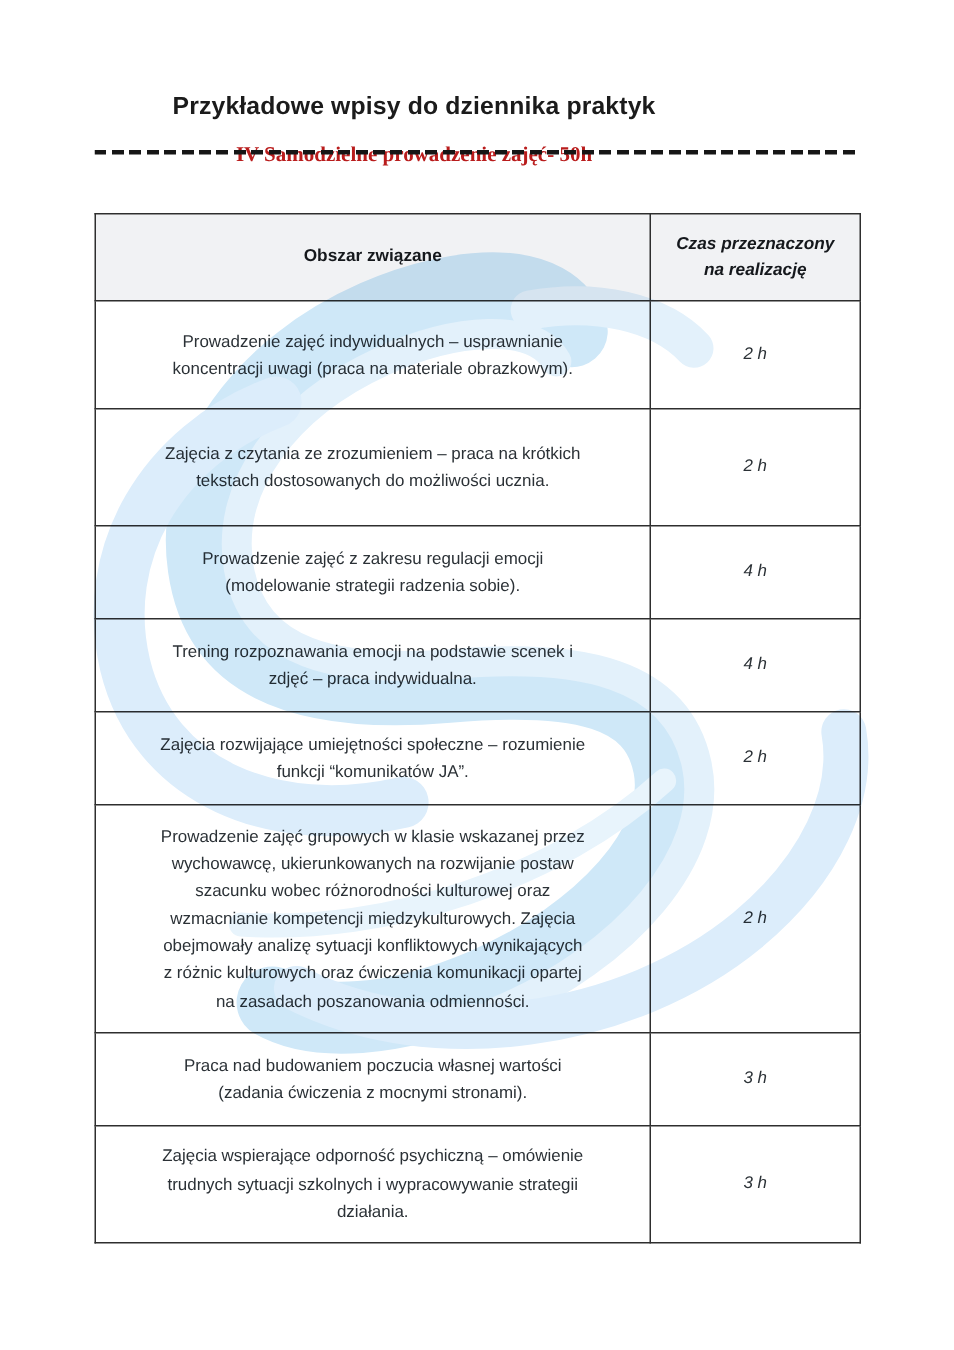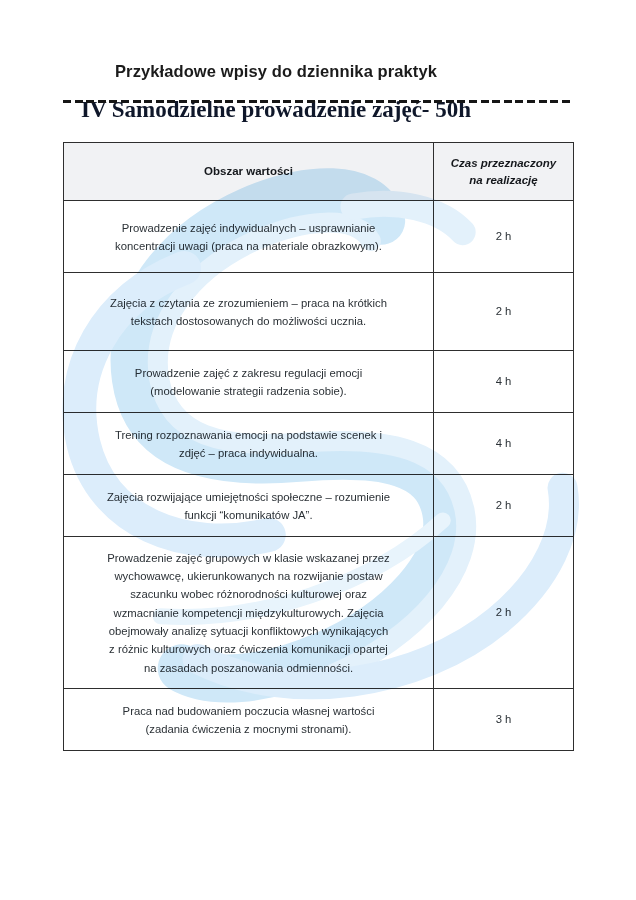--- a/index.html
+++ b/index.html
@@ -76,23 +76,23 @@
       to right,
       #161616 0px,
       #161616 8px,
       rgba(0,0,0,0) 8px,
       rgba(0,0,0,0) 11.6px
     );
   }
   .doc-subtitle {
     text-align: center;
     font-family: "Liberation Serif", serif;
-    font-size: 23px;
+    font-size: 14px;
     font-weight: bold;
-    color: #0f172a;
+    color: #b91c1c;
     margin: 0;
     padding-top: 14px;
     line-height: 1.2;
   }
 
   
   .table-wrap {
     position: absolute;
     left: 63px;
     top: 142px;
@@ -129,20 +129,21 @@
     color: #2b3136;
     font-size: 11.3px;
     line-height: 1.62;
     padding: 11px 14px;
   }
   table.journal tbody td.time-cell {
     font-size: 11.3px;
     color: #2b3136;
     padding: 11px 6px;
     line-height: 1.5;
+    font-style: italic;
   }
   td.area-cell .cell-text {
     display: block;
     white-space: pre-line;
   }
 
   
   tr.r0 td { height: 72px; }
   tr.r1 td { height: 78px; }
   tr.r2 td { height: 62px; }
@@ -164,21 +165,21 @@
       <div class="dash-inner"></div>
     </div>
 
     <h2 class="doc-subtitle">IV Samodzielne prowadzenie zajęć- 50h</h2>
   </div>
 
   <div class="table-wrap">
     <table class="journal">
       <thead>
         <tr>
-          <th class="col-area">Obszar wartości</th>
+          <th class="col-area">Obszar związane</th>
           <th class="col-time" style="white-space: pre-line;">Czas przeznaczony
 na realizację</th>
         </tr>
       </thead>
       <tbody>
         <tr class="r0">
           <td class="area-cell">
             <span class="cell-text">Prowadzenie zajęć indywidualnych – usprawnianie
 koncentracji uwagi (praca na materiale obrazkowym).</span>
           </td>
@@ -221,20 +222,28 @@
 obejmowały analizę sytuacji konfliktowych wynikających
 z różnic kulturowych oraz ćwiczenia komunikacji opartej
 na zasadach poszanowania odmienności.</span>
           </td>
           <td class="time-cell">2 h</td>
         </tr>
         <tr class="r6">
           <td class="area-cell">
             <span class="cell-text">Praca nad budowaniem poczucia własnej wartości
 (zadania ćwiczenia z mocnymi stronami).</span>
+          </td>
+          <td class="time-cell">3 h</td>
+        </tr>
+        <tr class="r7">
+          <td class="area-cell">
+            <span class="cell-text">Zajęcia wspierające odporność psychiczną – omówienie
+trudnych sytuacji szkolnych i wypracowywanie strategii
+działania.</span>
           </td>
           <td class="time-cell">3 h</td>
         </tr>
       </tbody>
     </table>
   </div>
 
   <div class="watermark-layer">
     <svg width="636" height="900" viewBox="0 0 636 900" xmlns="http://www.w3.org/2000/svg">
       <g transform="translate(318 460) rotate(-18) translate(-318 -460)">

